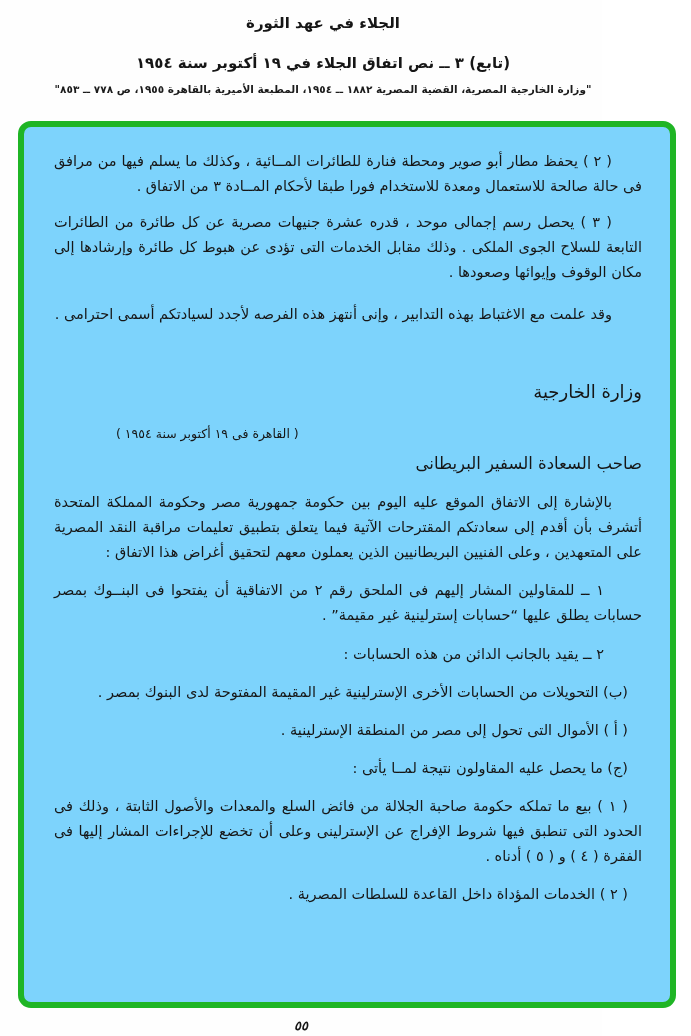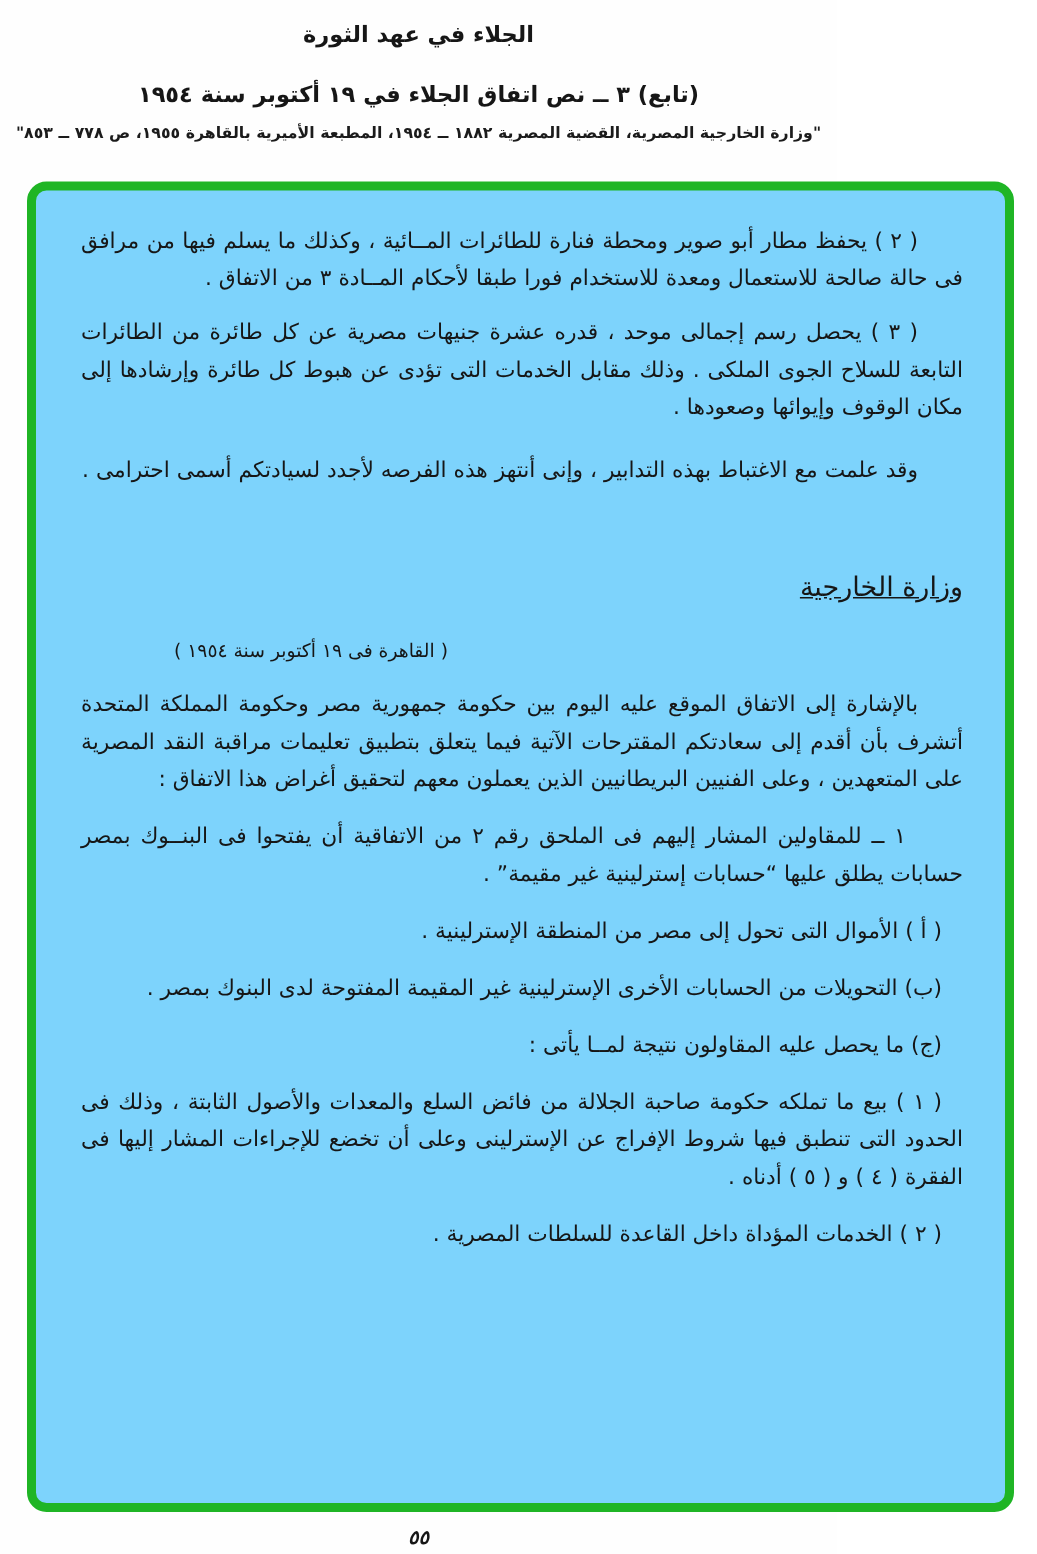--- a/index.html
+++ b/index.html
@@ -8,20 +8,21 @@
     background: #ffffff;
     font-family: "DejaVu Sans", sans-serif;
     color: #161616;
     overflow: hidden;
   }
   .page {
     position: relative;
     width: 558px; height: 1036px;
     direction: rtl;
     background: #fefefe;
+    padding-left: 44px;
   }
 
   
   .header { text-align: center; padding-top: 14px; }
   .header-title {
     font-size: 15px; font-weight: bold; letter-spacing: 0.3px;
   }
   .header-subtitle {
     font-size: 15px; font-weight: bold; margin-top: 22px;
   }
@@ -58,21 +59,20 @@
     font-size: 17.5px;
     margin-top: 24px;
     text-align: left;
     padding-left: 46px;
   }
 
   .ministry-heading {
     font-size: 18px;
     margin-top: 54px;
     text-align: right;
-    text-decoration: underline;
   }
   .dateline {
     font-size: 12.5px;
     margin-top: 24px;
     text-align: left;
     padding-left: 62px;
   }
   .salutation {
     font-size: 16.5px;
     margin-top: 13px;
@@ -113,29 +113,31 @@
 
     <p class="para indent para-fee">( ٣ ) يحصل رسم إجمالى موحد ، قدره عشرة جنيهات مصرية عن كل طائرة من الطائرات التابعة للسلاح الجوى الملكى . وذلك مقابل الخدمات التى تؤدى عن هبوط كل طائرة وإرشادها إلى مكان الوقوف وإيوائها وصعودها .</p>
 
     <p class="para indent para-closing">وقد علمت مع الاغتباط بهذه التدابير ، وإنى أنتهز هذه الفرصه لأجدد لسيادتكم أسمى احترامى .</p>
 
 
     <div class="ministry-heading">وزارة الخارجية</div>
 
     <div class="dateline">( القاهرة فى ١٩ أكتوبر سنة ١٩٥٤ )</div>
 
+    <div class="salutation">صاحب السعادة السفير البريطانى</div>
 
     <p class="para indent para-intro">بالإشارة إلى الاتفاق الموقع عليه اليوم بين حكومة جمهورية مصر وحكومة المملكة المتحدة أتشرف بأن أقدم إلى سعادتكم المقترحات الآتية فيما يتعلق بتطبيق تعليمات مراقبة النقد المصرية على المتعهدين ، وعلى الفنيين البريطانيين الذين يعملون معهم لتحقيق أغراض هذا الاتفاق :</p>
 
     <p class="para item item-num">١ ــ للمقاولين المشار إليهم فى الملحق رقم ٢ من الاتفاقية أن يفتحوا فى البنــوك بمصر حسابات يطلق عليها “حسابات إسترلينية غير مقيمة” .</p>
 
+    <p class="para item item-num">٢ ــ يقيد بالجانب الدائن من هذه الحسابات :</p>
+
+    <p class="para sub">(ب) التحويلات من الحسابات الأخرى الإسترلينية غير المقيمة المفتوحة لدى البنوك بمصر .</p>
 
     <p class="para sub">( أ ) الأموال التى تحول إلى مصر من المنطقة الإسترلينية .</p>
-
-    <p class="para sub">(ب) التحويلات من الحسابات الأخرى الإسترلينية غير المقيمة المفتوحة لدى البنوك بمصر .</p>
 
     <p class="para sub">(ج) ما يحصل عليه المقاولون نتيجة لمــا يأتى :</p>
 
     <p class="para sub">( ١ ) بيع ما تملكه حكومة صاحبة الجلالة من فائض السلع والمعدات والأصول الثابتة ، وذلك فى الحدود التى تنطبق فيها شروط الإفراج عن الإسترلينى وعلى أن تخضع للإجراءات المشار إليها فى الفقرة ( ٤ ) و ( ٥ ) أدناه .</p>
 
     <p class="para sub">( ٢ ) الخدمات المؤداة داخل القاعدة للسلطات المصرية .</p>
 
   </div>
 
   <div class="page-number">٥٥</div>

